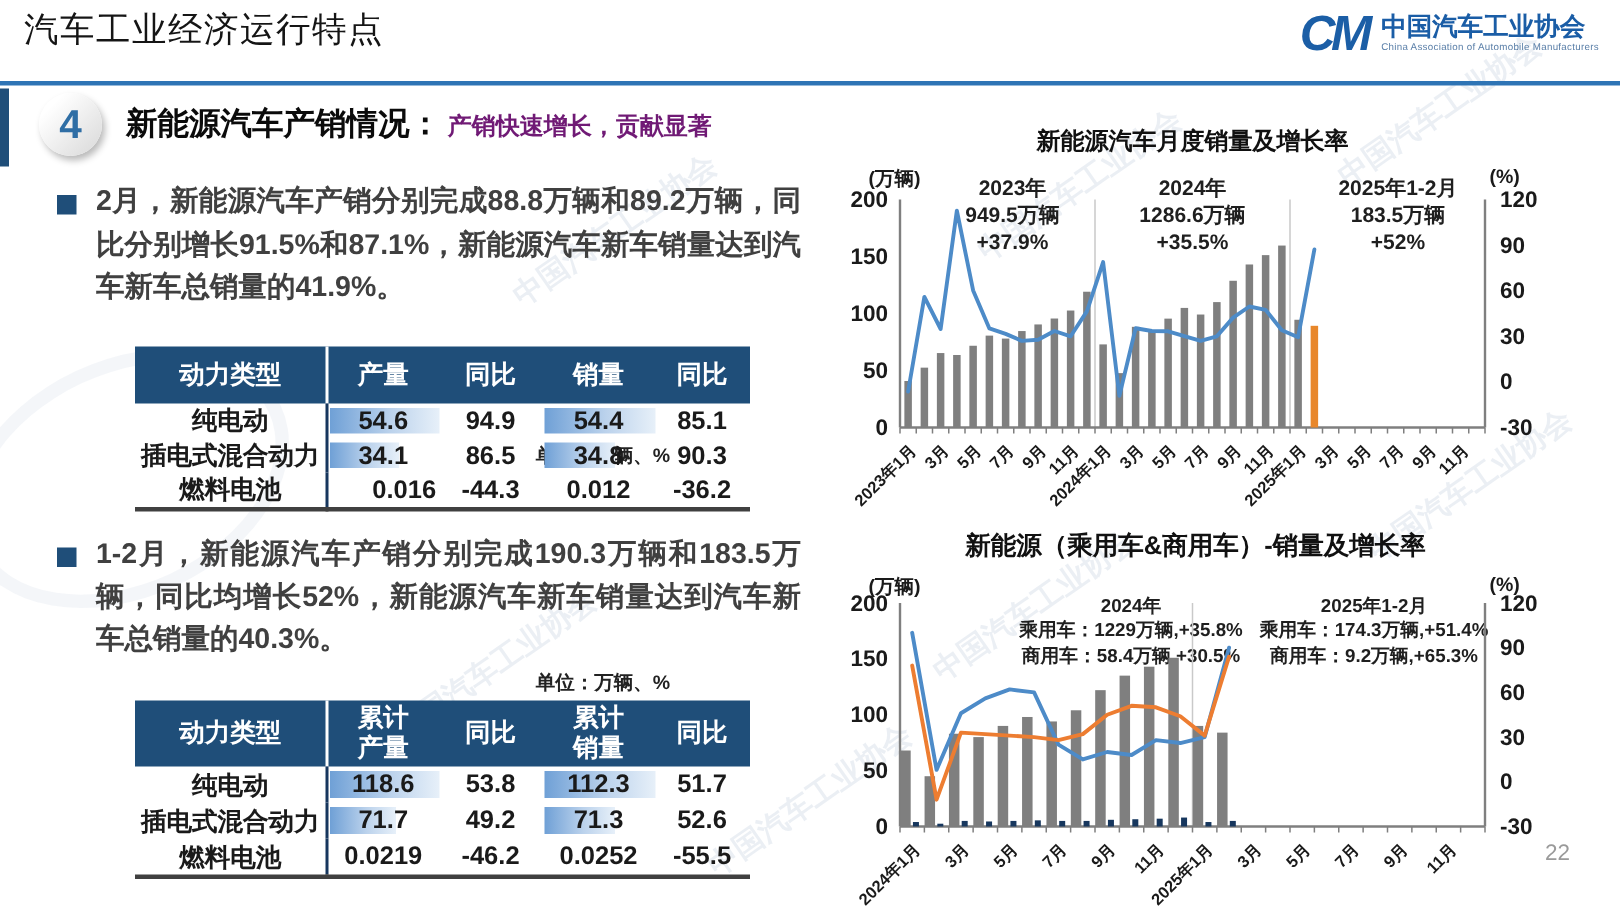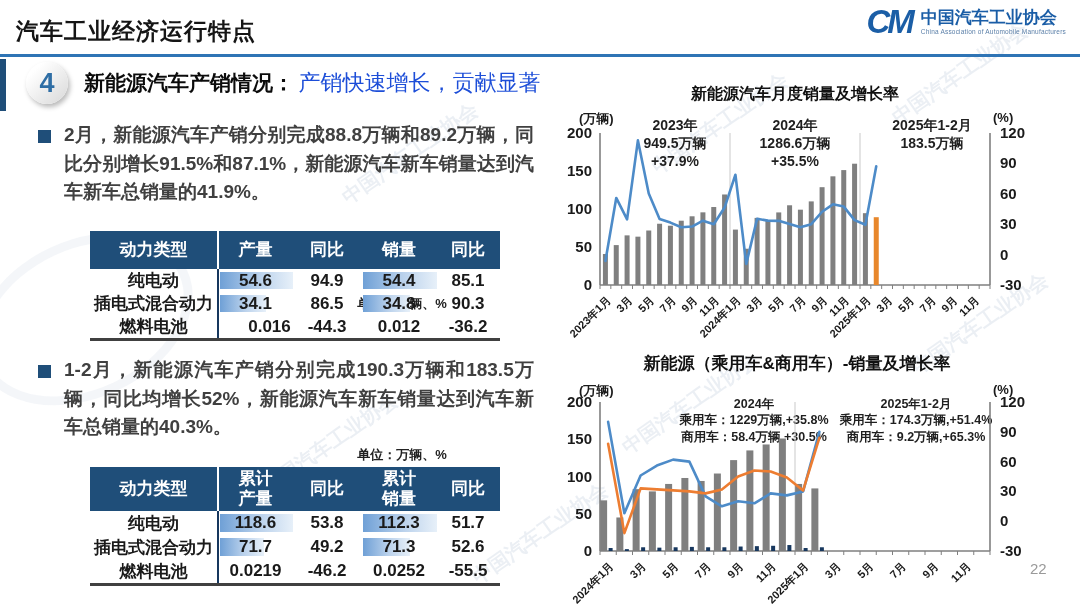--- a/index.html
+++ b/index.html
@@ -2,35 +2,35 @@
 <html><head>
 <meta charset="utf-8">
 <style>
   html,body{margin:0;padding:0;}
   body{
     width:1080px;height:607px;position:relative;overflow:hidden;background:#ffffff;
     font-family:"Liberation Sans","DejaVu Sans",sans-serif;
   }
   .abs{position:absolute;}
   
-  .page-title{left:16px;top:16px;font-size:23px;font-weight:bold;color:#151515;letter-spacing:1px;}
+  .page-title{left:16px;top:4px;font-size:23px;font-weight:normal;color:#151515;letter-spacing:1px;}
   .header-rule{left:0;top:54px;width:1080px;height:3px;background:#2E74B5;}
   .left-stripe{left:0;top:59px;width:6px;height:52px;background:#1F4E79;}
   .logo{right:14px;top:5px;display:flex;align-items:center;gap:9px;}
   .logo-mono{font-size:33px;font-weight:900;font-style:italic;color:#1B5EA6;letter-spacing:-3px;line-height:1;}
   .logo-cn{font-size:17px;font-weight:bold;color:#1A5DA6;line-height:1.15;}
   .logo-en{font-size:6.5px;color:#5A7FA8;letter-spacing:0.2px;}
   
   .badge{left:26px;top:62px;width:42px;height:42px;border-radius:50%;
     background:linear-gradient(135deg,#ffffff 20%,#d8d8d8 100%);
     box-shadow:2px 3px 5px rgba(0,0,0,0.28);display:flex;align-items:center;justify-content:center;}
   .badge span{font-size:27px;color:#2F6EA5;font-weight:600;}
   .sec-head{left:84px;top:68px;white-space:nowrap;}
   .sec-head .t1{font-size:21px;font-weight:bold;color:#0b0b0b;}
-  .sec-head .t2{font-size:22px;font-weight:normal;color:#1d4ed8;}
+  .sec-head .t2{font-size:16px;font-weight:bold;color:#701a75;}
   
   .bullet-sq{width:13px;height:13px;background:#1F4E79;}
   .bullet-text{width:470px;font-size:19px;font-weight:600;color:#404040;line-height:1.5;text-align:justify;}
   .unit-label{width:200px;text-align:center;font-size:13px;font-weight:bold;color:#222;}
   
   .tblbox{width:410px;}
   table{width:100%;border-collapse:collapse;table-layout:fixed;border-bottom:3px solid #404040;}
   th{background:#1F4E79;color:#ffffff;font-size:17px;font-weight:bold;text-align:center;
      white-space:pre-line;line-height:1.15;padding:0;}
   th:first-child{border-right:2px solid #ffffff;}
@@ -193,20 +193,21 @@
       <div>+37.9%</div>
     </div>
   <div class="chart-anno" style="left:175px;top:36px;width:130px;">
       <div>2024年</div>
       <div>1286.6万辆</div>
       <div>+35.5%</div>
     </div>
   <div class="chart-anno" style="left:302px;top:36px;width:150px;">
       <div>2025年1-2月</div>
       <div>183.5万辆</div>
+      <div>+52%</div>
     </div>
   <svg width="525" height="268">
       <line x1="175" y1="53" x2="175" y2="205" stroke="#c9c9c9" stroke-width="1"></line>
       <line x1="305" y1="53" x2="305" y2="205" stroke="#c9c9c9" stroke-width="1"></line>
       <line x1="45" y1="53" x2="45" y2="205" stroke="#7f7f7f" stroke-width="1.6"></line>
       <line x1="435" y1="53" x2="435" y2="205" stroke="#7f7f7f" stroke-width="1.6"></line>
       <line x1="45" y1="205" x2="435" y2="205" stroke="#7f7f7f" stroke-width="1.6"></line>
       <line x1="45" y1="205" x2="45" y2="209" stroke="#7f7f7f" stroke-width="1"></line>
       <line x1="55.833333333333336" y1="205" x2="55.833333333333336" y2="209" stroke="#7f7f7f" stroke-width="1"></line>
       <line x1="66.66666666666667" y1="205" x2="66.66666666666667" y2="209" stroke="#7f7f7f" stroke-width="1"></line>

